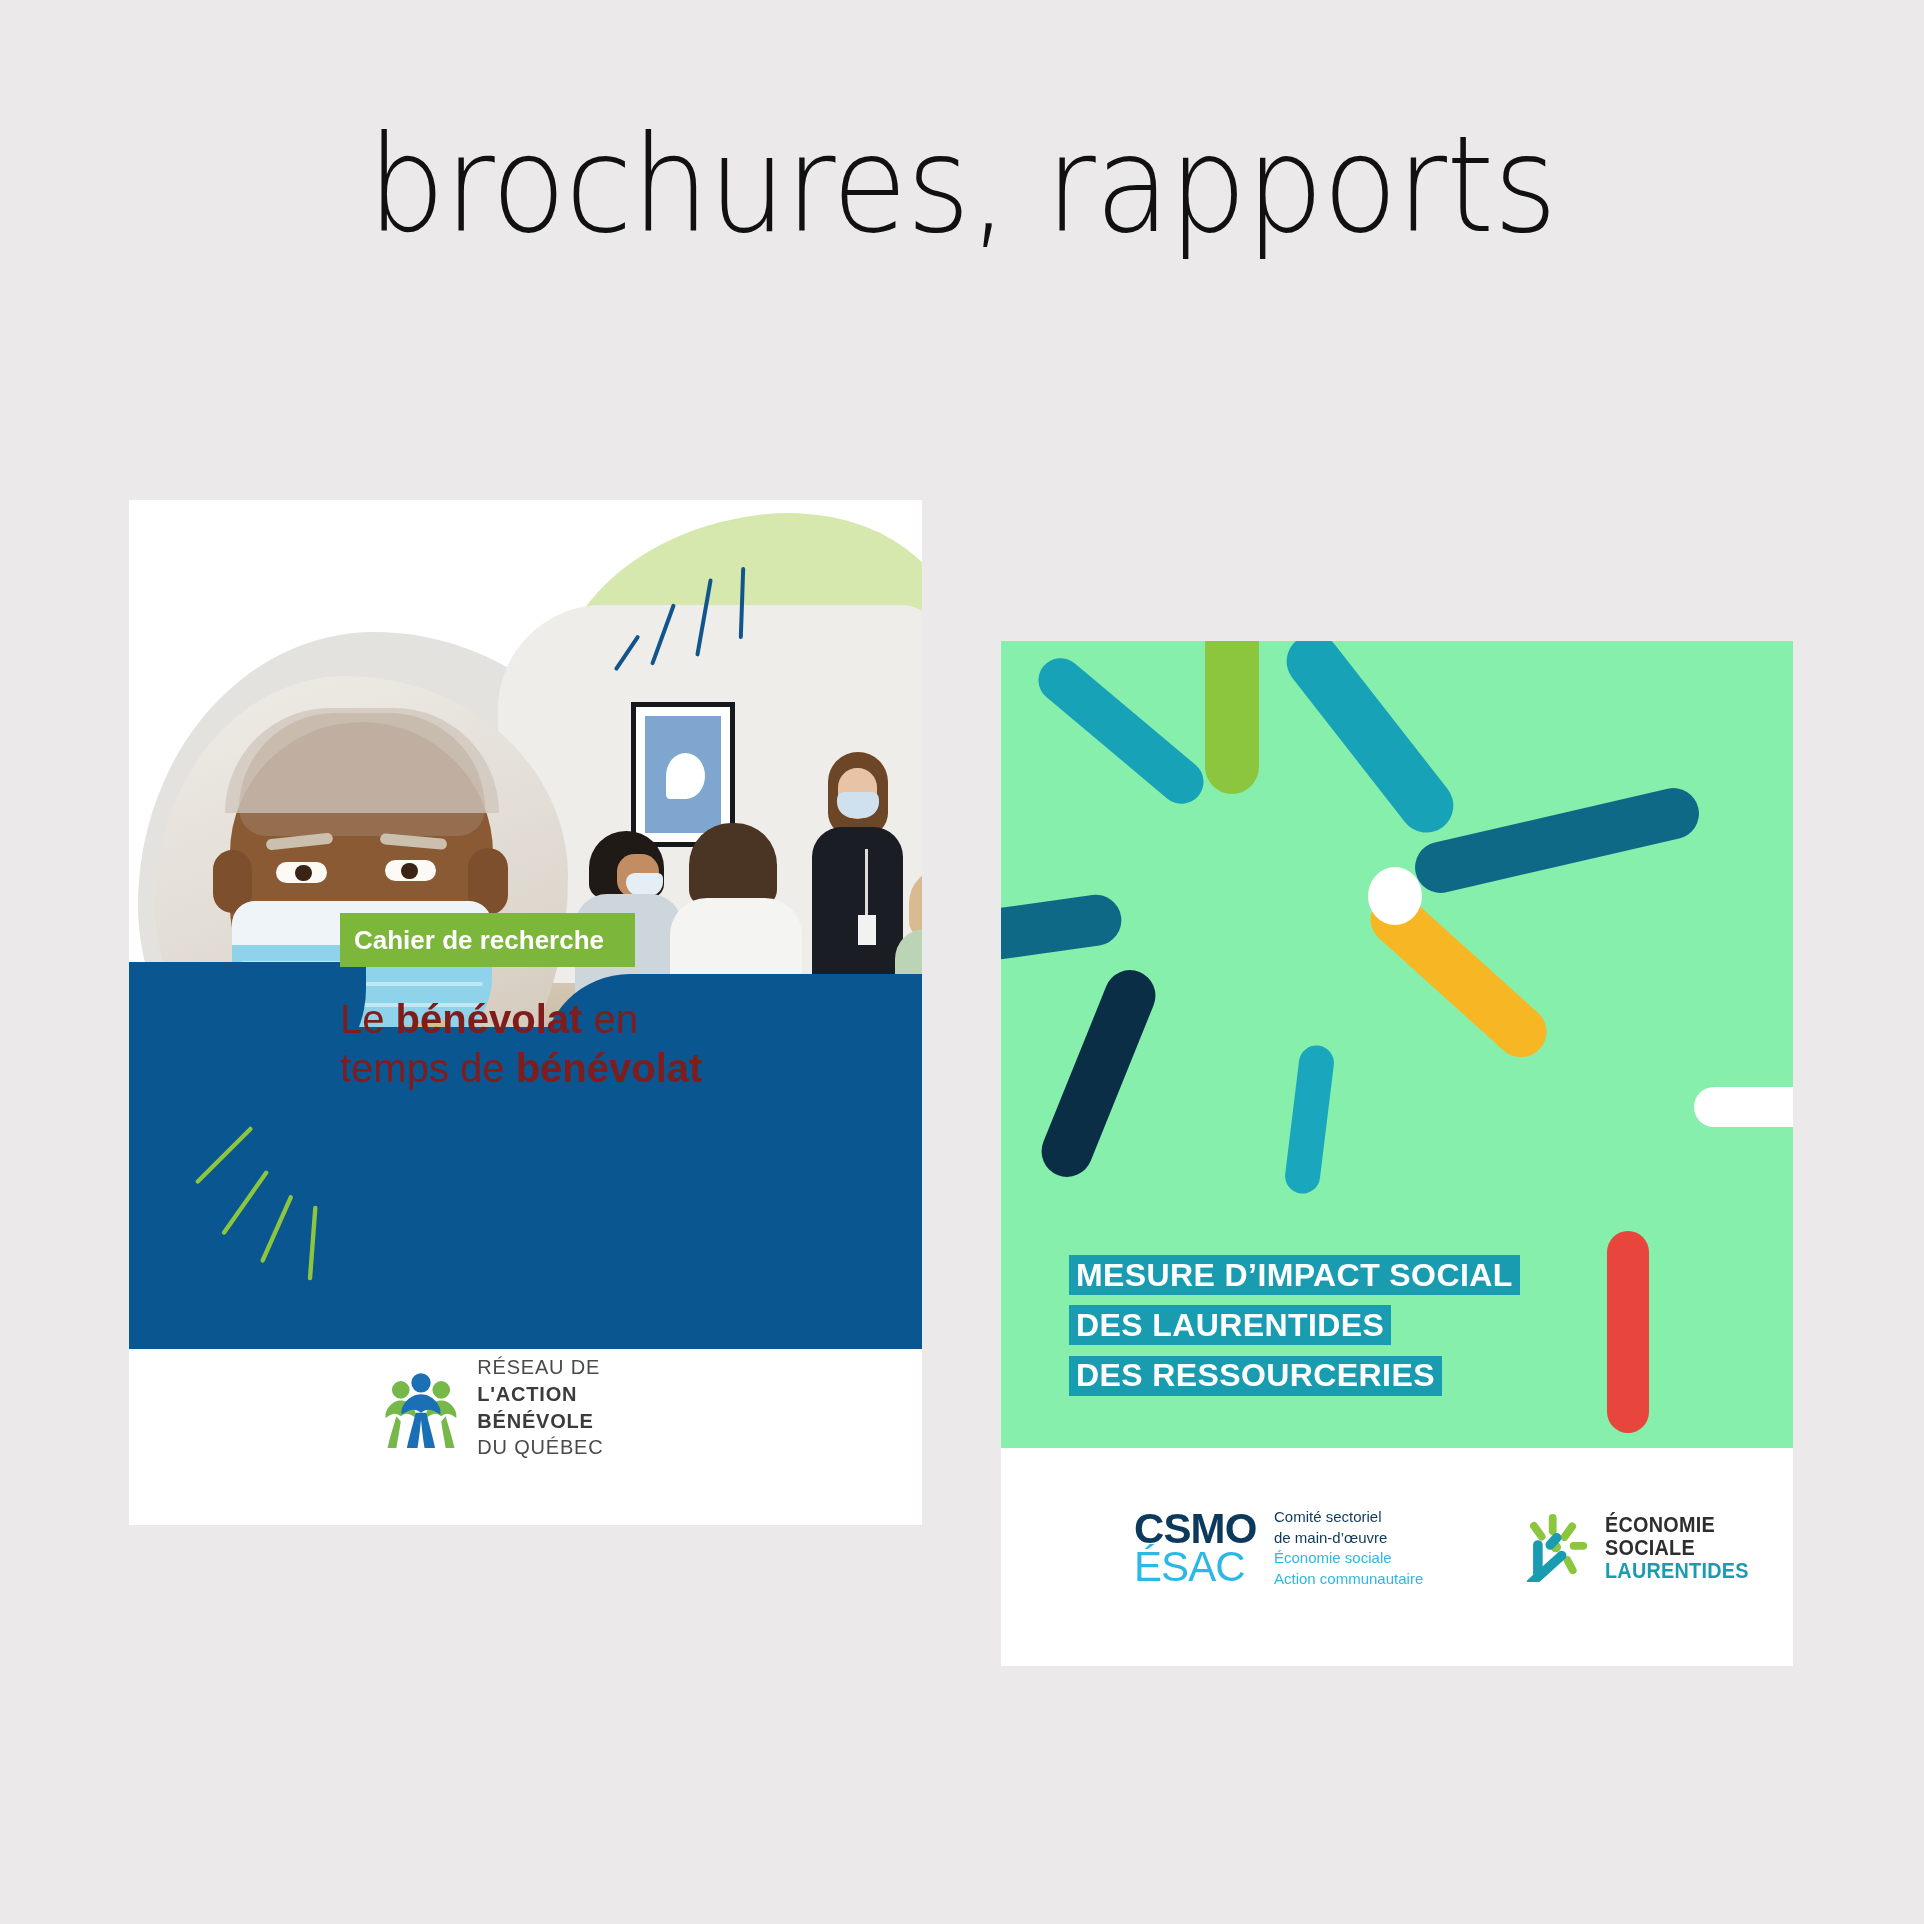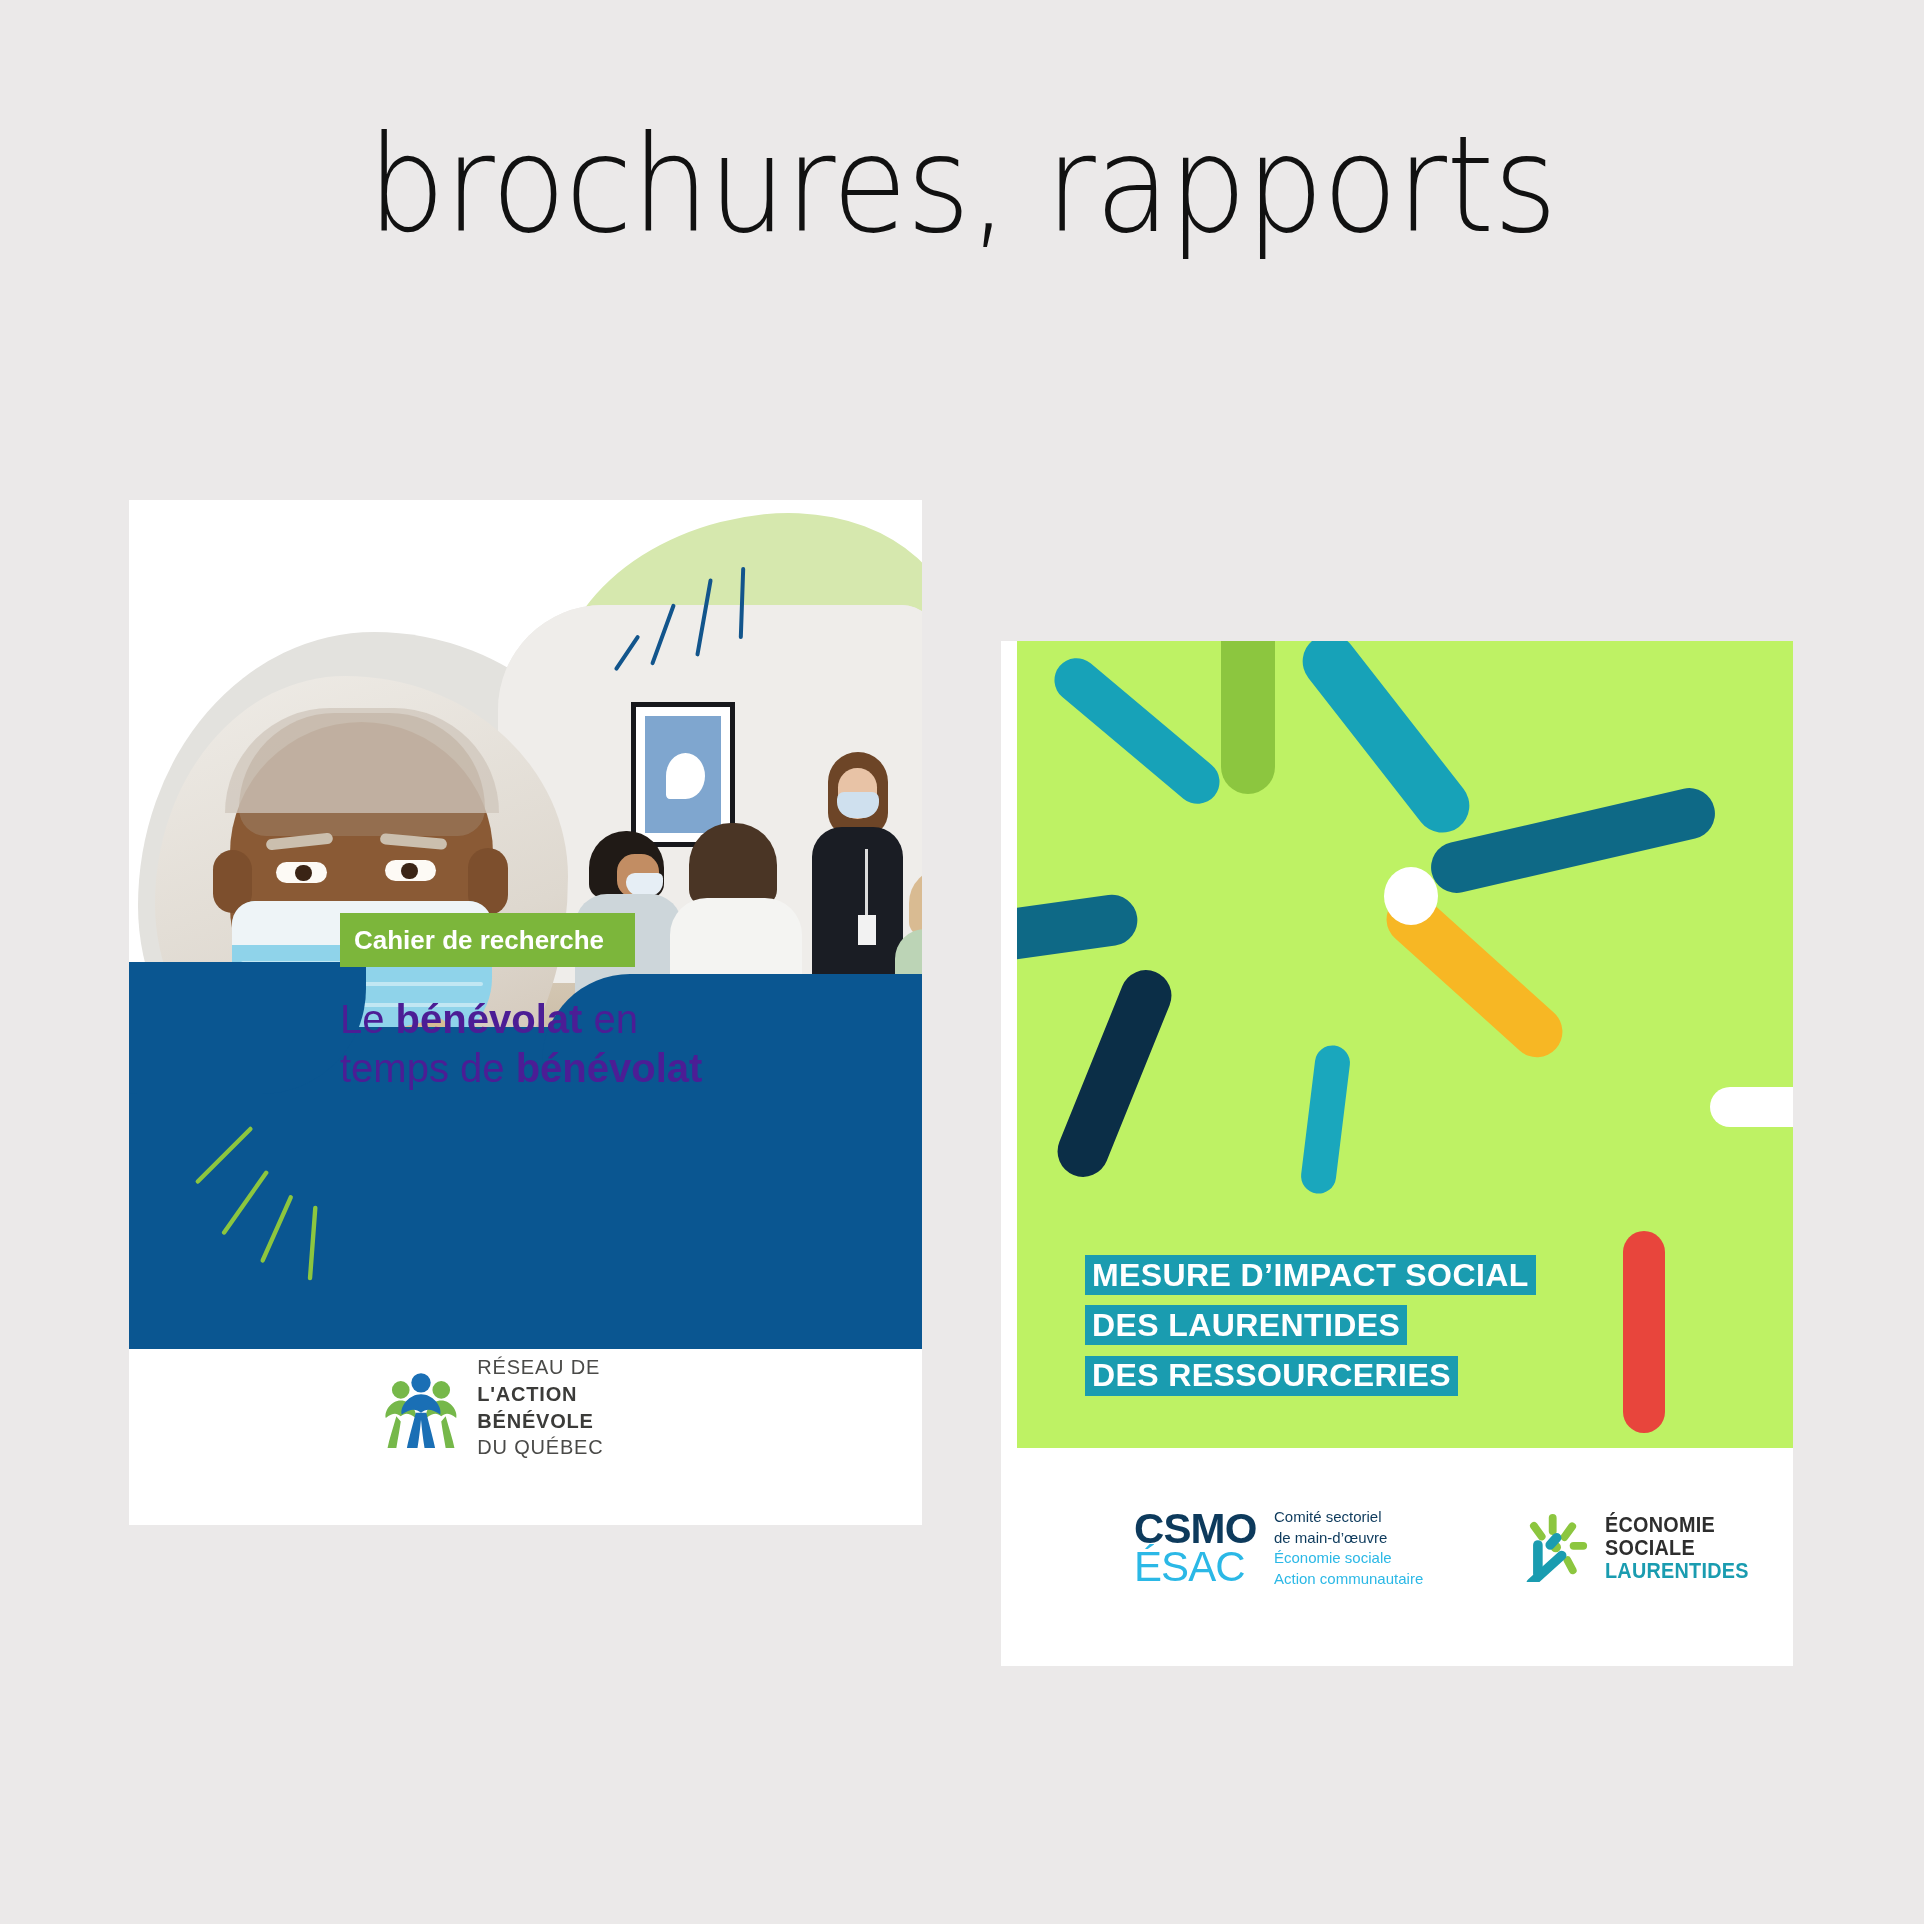--- a/index.html
+++ b/index.html
@@ -135,36 +135,36 @@
   .badge-green{
     position:absolute;left:340px;top:913px;width:295px;height:54px;
     background:#7cb63b;display:flex;align-items:center;padding-left:14px;
     box-sizing:border-box;
   }
   .badge-green span{
     color:#ffffff;font-size:26px;font-weight:bold;letter-spacing:0px;
   }
   .c1-title{
     position:absolute;left:340px;top:995px;width:413px;
-    color:#4c1d95;font-size:40px;line-height:1.22;font-weight:400;
+    color:#7f1d1d;font-size:40px;line-height:1.22;font-weight:400;
   }
   .c1-title b{font-weight:bold;}
 
   
   .rabq{position:absolute;left:384px;top:1359px;width:316px;height:97px;display:flex;align-items:center;gap:19.3px;}
   .rabq-mark{position:relative;width:74px;height:81px;flex:0 0 auto;}
   .rabq-text{font-size:20px;line-height:1.34;color:#4a4a48;letter-spacing:0.8px;}
   .rabq-text .l2{font-weight:bold;color:#3b3b39;}
 
   
   .card2{
     position:absolute;left:1001px;top:641px;width:792px;height:1025px;
     background:#ffffff;overflow:hidden;
   }
-  .c2-dark{position:absolute;left:16px;top:0;width:792px;height:808px;background:#bef264;overflow:hidden;}
+  .c2-dark{position:absolute;left:0;top:0;width:792px;height:808px;background:#86efac;overflow:hidden;}
   .ray{position:absolute;border-radius:877px;}
   .dot-white{position:absolute;left:367px;top:226px;width:54px;height:58px;background:#ffffff;border-radius:50%;}
   .c2-titles{position:absolute;left:68px;top:614px;width:667px;}
   .c2-titles .line{
     display:inline-block;background:#1a9cb0;color:#ffffff;
     font-weight:bold;font-size:32px;letter-spacing:0.4px;
     padding:3.5px 7px 4.4px 7px;margin-bottom:10.5px;line-height:1.0;
   }
   .c2-foot{position:absolute;left:0;bottom:0;width:792px;height:218px;background:#ffffff;}
   .csmo{position:absolute;left:133px;top:866px;display:flex;align-items:center;gap:17.6px;}

